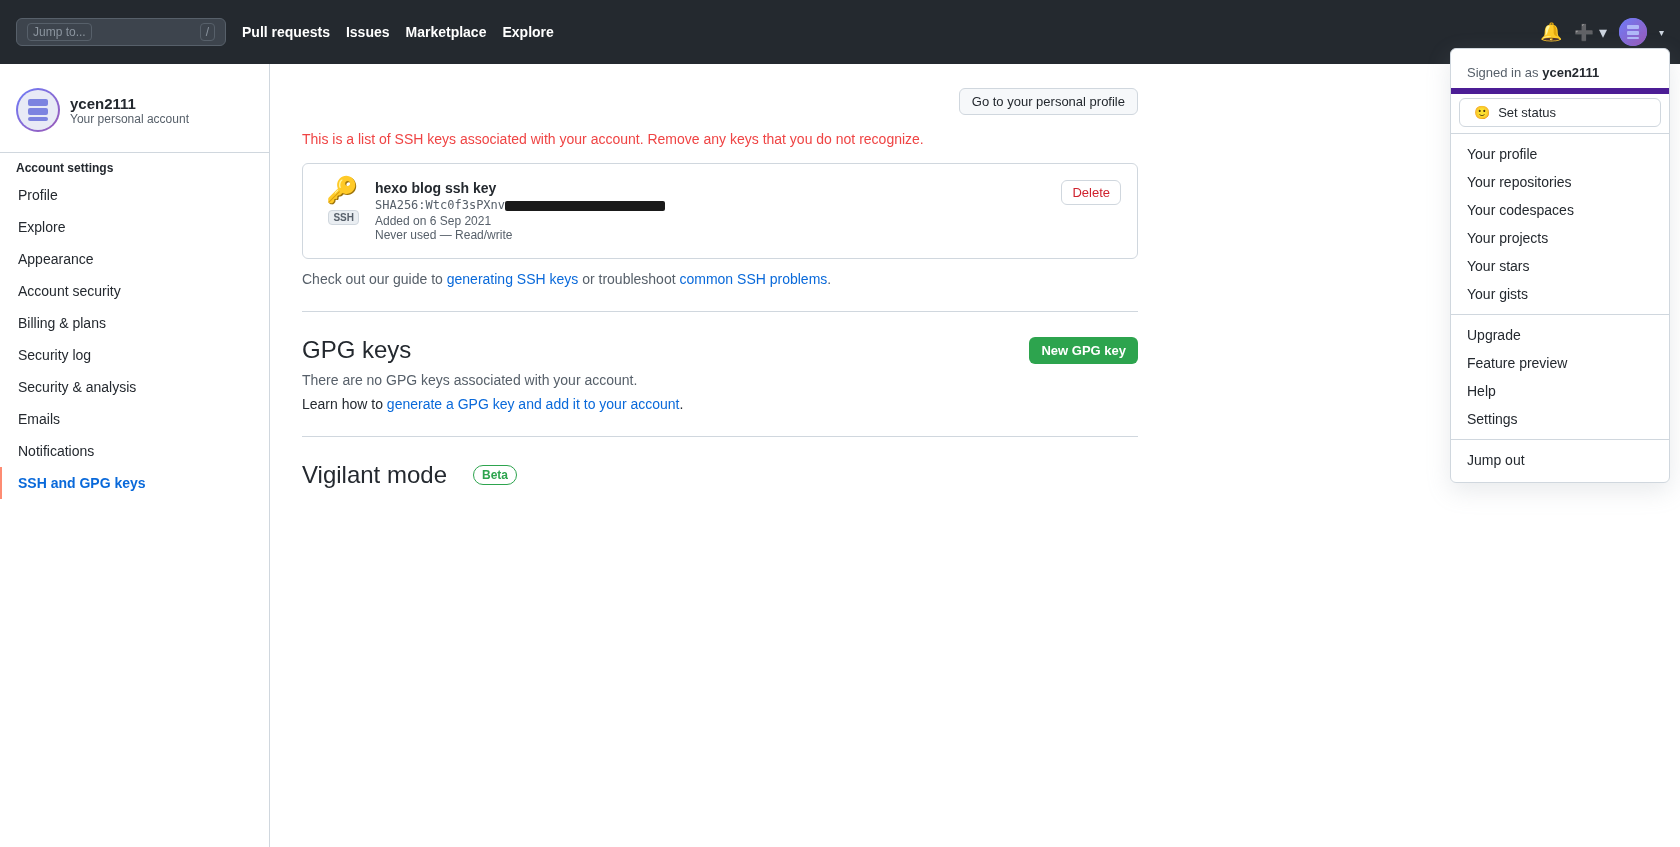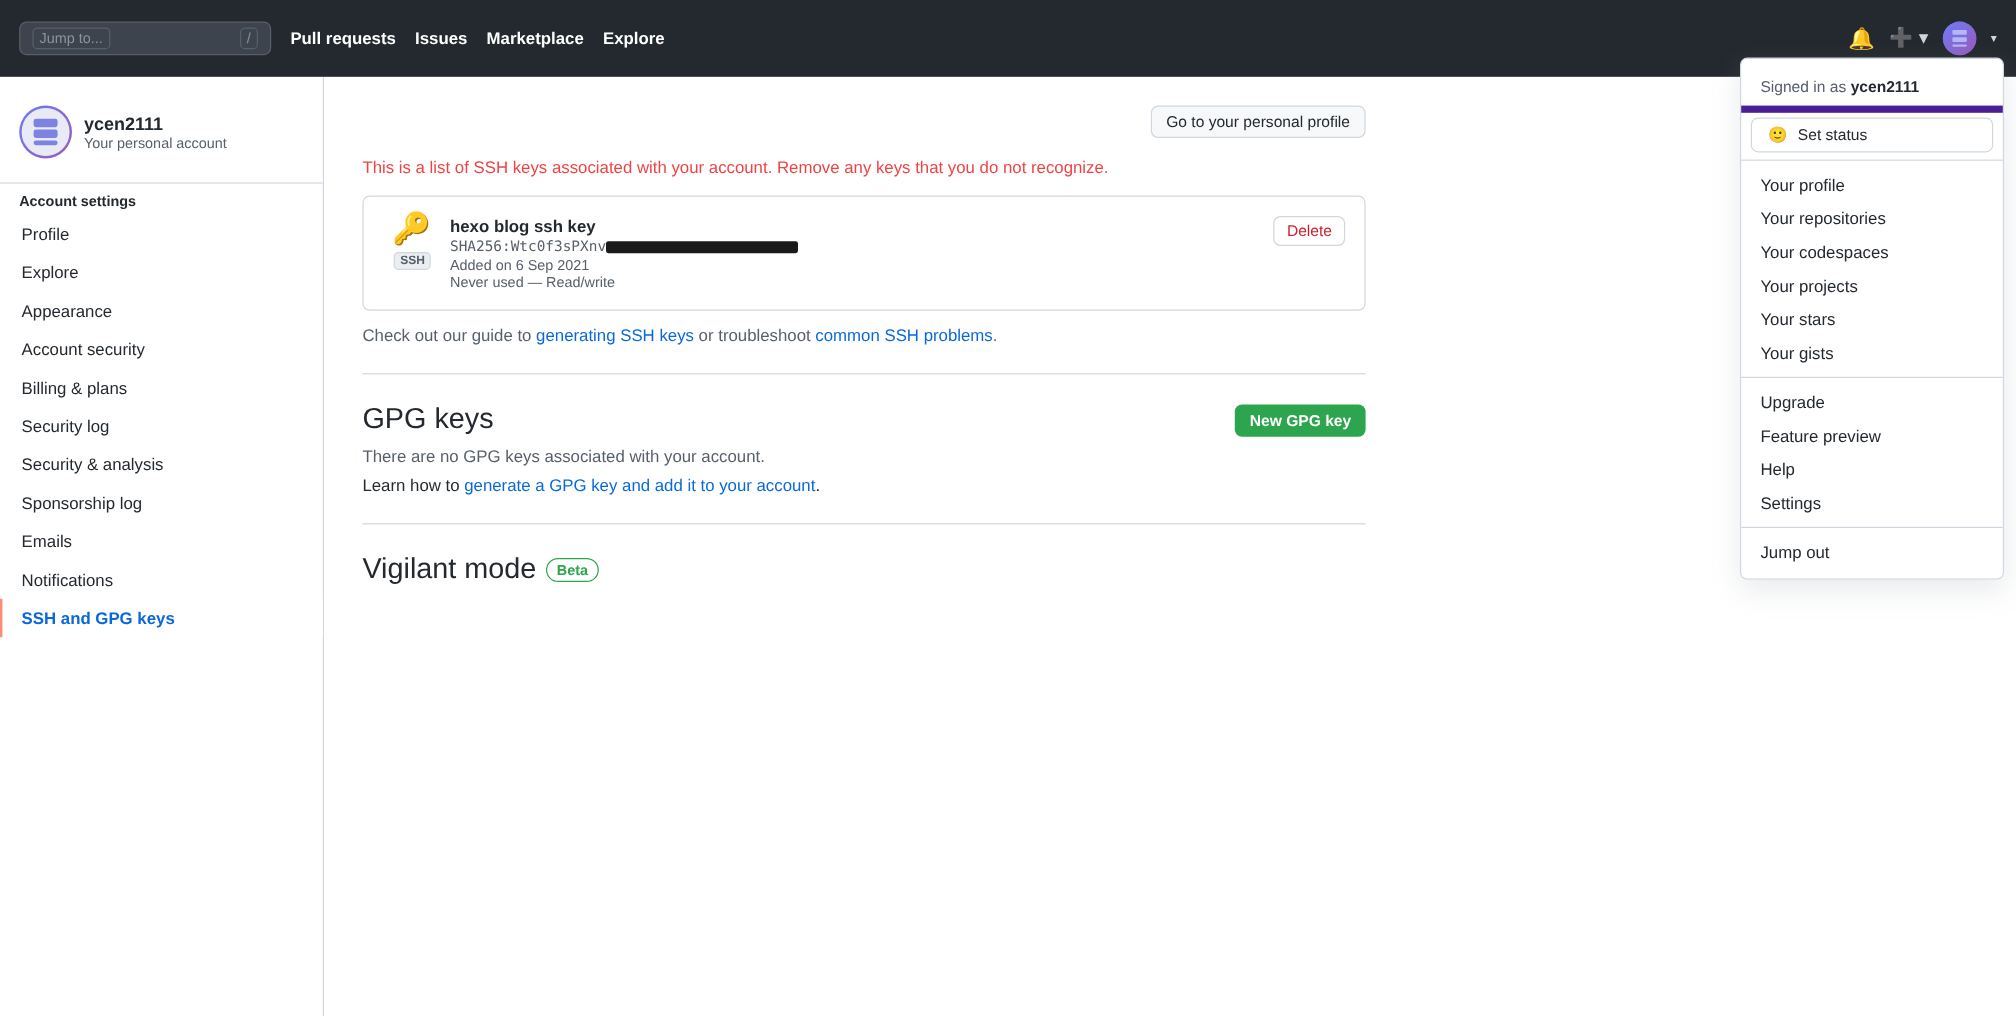--- a/index.html
+++ b/index.html
@@ -151,21 +151,21 @@
 
     .guide-text { font-size: 14px; color: #57606a; margin-top: 8px; margin-bottom: 24px; }
     .guide-text a { color: #0969da; text-decoration: none; }
 
     .section-divider { border: none; border-top: 1px solid #d0d7de; margin: 24px 0; }
 
     .gpg-empty { color: #57606a; margin-bottom: 8px; }
     .gpg-learn { font-size: 14px; margin-top: 8px; margin-bottom: 24px; }
     .gpg-learn a { color: #0969da; text-decoration: none; }
 
-    .vigilant-header { display: flex; align-items: center; gap: 8px; margin-bottom: 8px; }
+    .vigilant-header { display: flex; align-items: center; gap: 26px; margin-bottom: 8px; }
     .vigilant-title { font-size: 24px; font-weight: 400; }
     .beta-badge {
       background: #fff;
       border: 1px solid #2da44e;
       color: #2da44e;
       border-radius: 20px;
       padding: 2px 8px;
       font-size: 12px;
       font-weight: 700;
     }
@@ -305,21 +305,20 @@
       </div>
     </div>
     <div class="sidebar-heading">Account settings</div>
     <a class="sidebar-item">Profile</a>
     <a class="sidebar-item">Explore</a>
     <a class="sidebar-item">Appearance</a>
     <a class="sidebar-item">Account security</a>
     <a class="sidebar-item">Billing &amp; plans</a>
     <a class="sidebar-item">Security log</a>
     <a class="sidebar-item">Security &amp; analysis</a>
-    <a class="sidebar-item">Sponsorship log</a>
     <a class="sidebar-item">Emails</a>
     <a class="sidebar-item">Notifications</a>
     <a class="sidebar-item active">SSH and GPG keys</a>
   </aside>
 
   <main class="main-content">
 
     <div class="header-profile-row">
       <button class="btn-outline">Go to your personal profile</button>
     </div>

